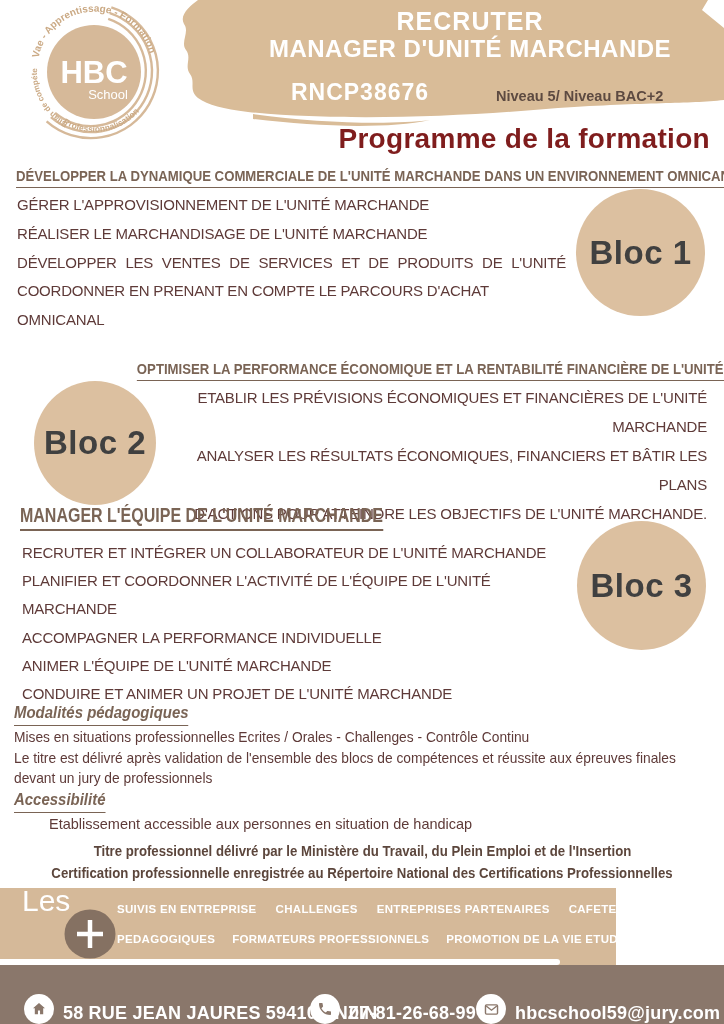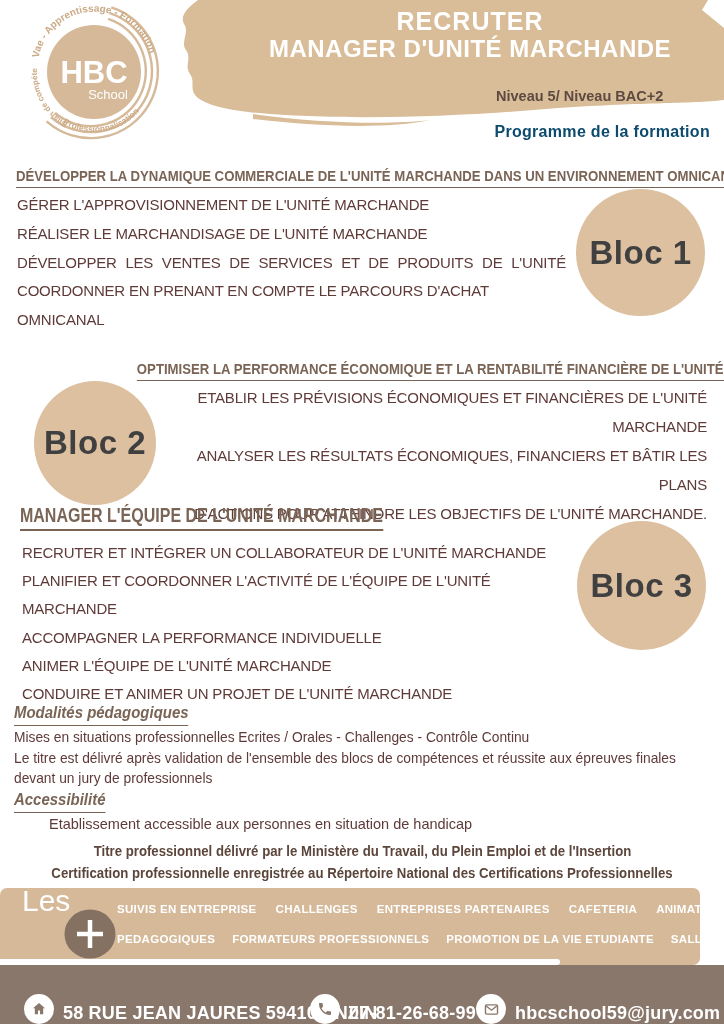--- a/index.html
+++ b/index.html
@@ -9,21 +9,21 @@
   
   .logo{position:absolute;left:22px;top:2px;width:158px;height:162px;}
   .banner-svg{position:absolute;left:168px;top:0;width:556px;height:132px;}
   .banner-line1{position:absolute;left:250px;top:7px;width:440px;text-align:center;
         color:#fff;font-size:25px;font-weight:bold;letter-spacing:1px;}
   .banner-line2{position:absolute;left:236px;top:35px;width:468px;text-align:center;
         color:#fff;font-size:24px;font-weight:bold;letter-spacing:.5px;}
   .banner-rncp{position:absolute;left:285px;top:79px;width:150px;text-align:center;
         color:#fff;font-size:23px;font-weight:bold;letter-spacing:1px;}
   .banner-level{position:absolute;left:496px;top:88px;color:#5d4a41;font-size:14.5px;font-weight:bold;}
-  .prog-title{position:absolute;right:14px;top:123px;color:#0c4a6e;font-size:16px;
+  .prog-title{position:absolute;right:14px;top:123px;color:#7f1d1d;font-size:28px;
         font-weight:bold;letter-spacing:.3px;}
 
   
   .h-cond{display:inline-block;transform:scaleX(.85);transform-origin:left center;
         color:#7a6455;font-weight:bold;white-space:nowrap;
         border-bottom:1.5px solid #7a6455;padding-bottom:2px;}
   .b1-head{position:absolute;left:16px;top:167px;font-size:15.5px;}
   .b2-head{position:absolute;left:16px;right:17px;top:360px;font-size:15.5px;text-align:right;}
   .b2-head .h-cond{transform-origin:right center;}
   .b3-head{position:absolute;left:20px;top:504px;font-size:19.5px;}
@@ -51,21 +51,21 @@
   .mod-head{top:703px;} .acc-head{top:790px;}
   .para{position:absolute;left:14px;right:10px;color:#5e3a38;font-size:14.5px;}
   .mod-lines{top:727px;} .mod-lines div{line-height:20.5px;transform:scaleX(.95);transform-origin:left center;white-space:nowrap;}
   .acc-line{top:814px;line-height:20px;margin-left:35px;}
   .cert{position:absolute;left:0;right:0;top:840px;text-align:center;
         color:#5c463c;font-size:15px;font-weight:bold;}
   .cert div{line-height:22px;}
   .cert span{display:inline-block;transform:scaleX(.88);transform-origin:center;white-space:nowrap;}
 
   
-  .band{position:absolute;left:0;top:888px;width:700px;height:77px;background:#d5b999;border-radius:7px;}
+  .band{position:absolute;left:0;top:888px;width:616px;height:77px;background:#d5b999;}
   .band-les{position:absolute;left:22px;top:-4px;color:#fff;font-size:30px;}
   .plus-wrap{position:absolute;left:64px;top:21px;width:52px;height:50px;}
   .band-row{position:absolute;left:117px;right:6px;display:flex;color:#fff;
         font-size:11.5px;font-weight:bold;letter-spacing:.3px;white-space:nowrap;}
   .row1{top:15px;gap:19px;} .row2{top:45px;gap:17px;}
   .band-sliver{position:absolute;left:0;top:71px;width:560px;height:6px;background:#fff;border-radius:0 4px 4px 0;}
 
   
   .footer{position:absolute;left:0;top:965px;width:724px;height:59px;background:#8a776b;}
   .contact{position:absolute;top:0;height:59px;display:flex;align-items:flex-end;gap:9px;
@@ -106,20 +106,21 @@
 
   <svg class="banner-svg" viewBox="0 0 556 132" preserveAspectRatio="none">
     <path fill="#d9bc98" d="M 30,0 L 540,0 L 534,10 L 556,28 L 556,100
       C 520,104 480,102 390,108 C 300,116 180,122 80,112
       C 55,109 40,105 30,98 C 20,90 28,82 22,74 C 16,66 24,58 18,50
       C 12,42 22,32 16,24 C 11,15 22,6 30,0 Z"></path>
     <path fill="#d9bc98" d="M 85,114 C 150,123 220,125 262,120 C 220,129 150,127 85,119 Z"></path>
   </svg>
   <div class="banner-line1">RECRUTER</div>
   <div class="banner-line2">MANAGER D'UNITÉ MARCHANDE</div>
+  <div class="banner-rncp">RNCP38676</div>
   <div class="banner-level">Niveau 5/ Niveau BAC+2</div>
   <div class="prog-title">Programme de la formation</div>
 
   <div class="b1-head">
     <span class="h-cond">DÉVELOPPER LA DYNAMIQUE COMMERCIALE DE L'UNITÉ MARCHANDE DANS UN ENVIRONNEMENT OMNICANAL :</span>
   </div>
   <div class="b-list b1-list">
     <div class="b-item">GÉRER L'APPROVISIONNEMENT DE L'UNITÉ MARCHANDE</div>
     <div class="b-item">RÉALISER LE MARCHANDISAGE DE L'UNITÉ MARCHANDE</div>
     <div class="b-item just">DÉVELOPPER LES VENTES DE SERVICES ET DE PRODUITS DE L'UNITÉ</div>

